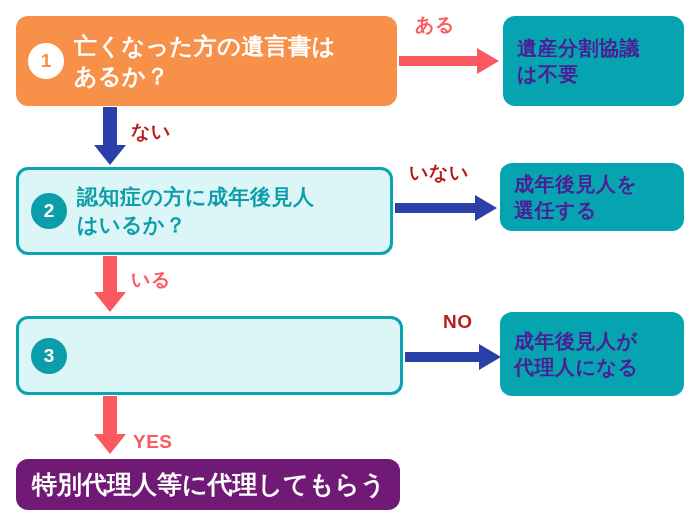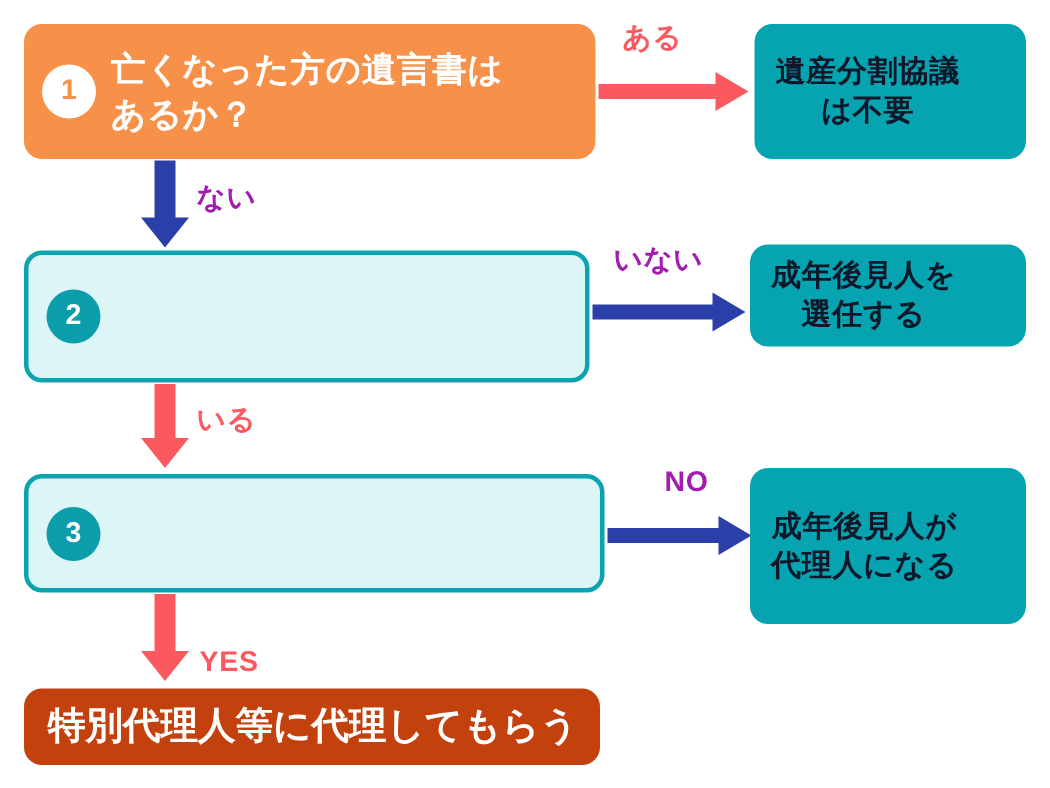--- a/index.html
+++ b/index.html
@@ -41,24 +41,24 @@
     padding-left:12px;
   }
   .q-cyan .label{color:#0B9DAA;font-size:21px;}
 
   
   .result{
     background:#06A4B0;
     border:none;
     padding-left:14px;
   }
-  .result .label{color:#0f172a;font-size:20px;text-align:center;}
+  .result .label{color:#4c1d95;font-size:20px;}
 
   .result-wide{
-    background:#c2410c;
+    background:#701a75;
     border:none;
     padding-left:16px;
   }
   .result-wide .label{color:#ffffff;font-size:25px;letter-spacing:0px;}
 
   
   .badge{
     flex:0 0 auto;
     width:36px;height:36px;
     border-radius:50%;
@@ -75,21 +75,21 @@
 
   
   .arrow-label{
     position:absolute;
     font-weight:bold;
     font-size:19px;
     white-space:nowrap;
     letter-spacing:.5px;
   }
   .lbl-pink{color:#FA5A5F;}
-  .lbl-blue{color:#a21caf;}
+  .lbl-blue{color:#b91c1c;}
 </style>
 </head>
 <body>
 
 <div id="stage">
 
   <div class="box q-orange" style="left:16px;top:16px;width:381px;height:90px;">
     <div class="badge badge-on-orange">1</div>
     <div class="label">亡くなった方の遺言書は
 あるか？</div>
@@ -109,20 +109,22 @@
 
   <div class="arrow" style="left:98px;top:107px;width:30px;height:62px;">
     <svg width="30" height="62" viewBox="0 0 30 62" aria-hidden="true">
       <path d="M5 0 L19 0 L19 38 L28 38 L12 58 L-4 38 L5 38 Z" fill="#2B3FA8"></path>
     </svg>
   </div>
   <div class="arrow-label lbl-blue" style="left:131px;top:119px;">ない</div>
 
   <div class="box q-cyan" style="left:16px;top:167px;width:377px;height:88px;">
     <div class="badge badge-on-cyan">2</div>
+    <div class="label">認知症の方に成年後見人
+はいるか？</div>
   </div>
 
   <div class="arrow" style="left:395px;top:194px;width:106px;height:28px;">
     <svg width="106" height="28" viewBox="0 0 106 28" aria-hidden="true">
       <path d="M0 9 L80 9 L80 1 L102 14 L80 27 L80 19 L0 19 Z" fill="#2B3FA8"></path>
     </svg>
   </div>
   <div class="arrow-label lbl-blue" style="left:409px;top:160px;">いない</div>
 
   <div class="box result" style="left:500px;top:163px;width:184px;height:68px;">
@@ -141,21 +143,21 @@
     <div class="badge badge-on-cyan">3</div>
   </div>
 
   <div class="arrow" style="left:405px;top:343px;width:100px;height:28px;">
     <svg width="100" height="28" viewBox="0 0 100 28" aria-hidden="true">
       <path d="M0 9 L74 9 L74 1 L96 14 L74 27 L74 19 L0 19 Z" fill="#2B3FA8"></path>
     </svg>
   </div>
   <div class="arrow-label lbl-blue" style="left:427px;top:311px;margin-left:16px;">NO</div>
 
-  <div class="box result" style="left:500px;top:312px;width:184px;height:104px;">
+  <div class="box result" style="left:500px;top:312px;width:184px;height:84px;">
     <div class="label">成年後見人が
 代理人になる</div>
   </div>
 
   <div class="arrow" style="left:98px;top:396px;width:30px;height:62px;">
     <svg width="30" height="62" viewBox="0 0 30 62" aria-hidden="true">
       <path d="M5 0 L19 0 L19 38 L28 38 L12 58 L-4 38 L5 38 Z" fill="#FA5A5F"></path>
     </svg>
   </div>
   <div class="arrow-label lbl-pink" style="left:133px;top:410px;margin-top:21px;">YES</div>

